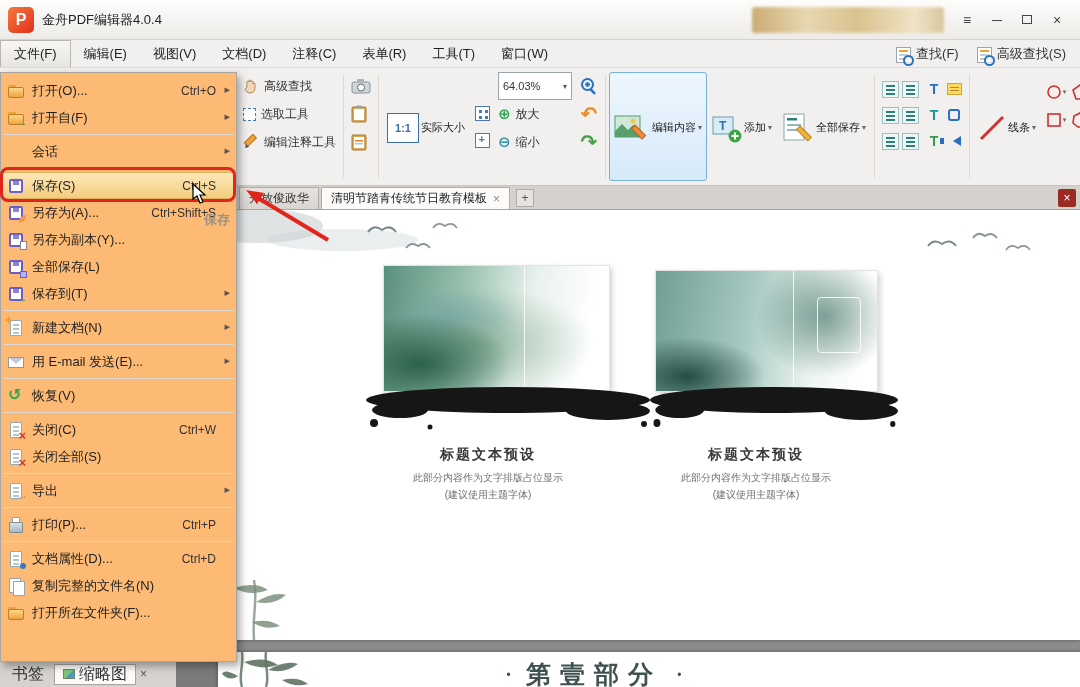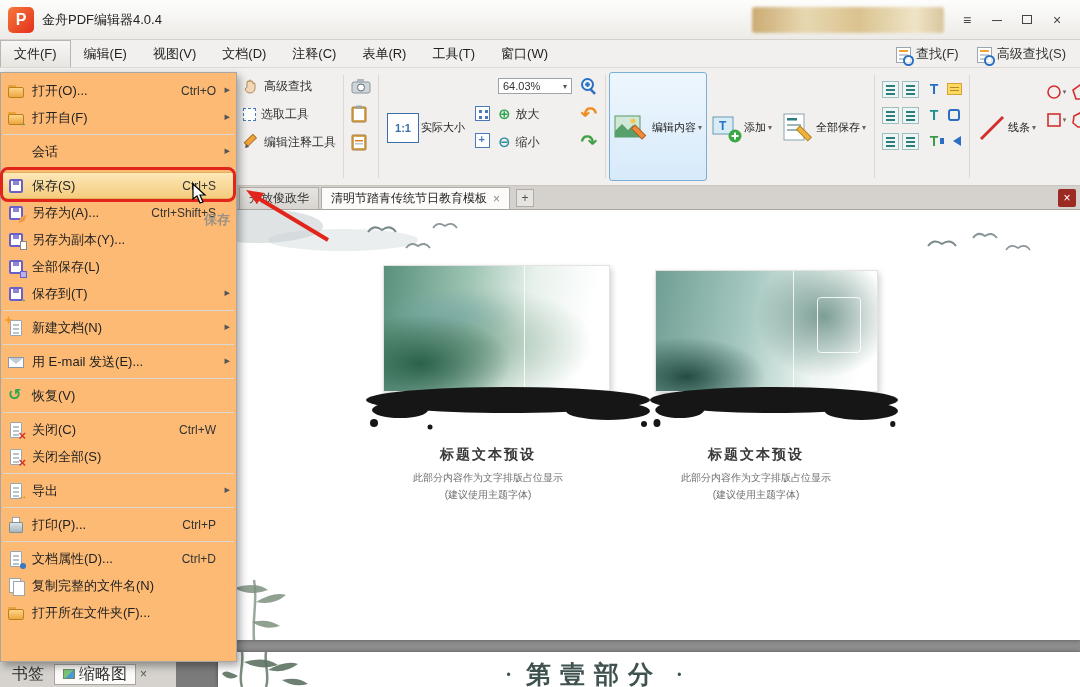--- a/index.html
+++ b/index.html
@@ -25,21 +25,21 @@
   .ic-find::before{content:"";position:absolute;left:2px;top:2px;right:2px;height:2px;background:#f0a330;box-shadow:0 4px 0 #c3ccd1,0 8px 0 #c3ccd1}
   .ic-find::after{content:"";position:absolute;right:-4px;bottom:-4px;width:7px;height:7px;border:2px solid #2b6fc2;border-radius:50%;background:rgba(255,255,255,.7)}
 
   
   .toolbar{position:absolute;left:0;top:68px;width:1080px;height:118px;background:#f1f0ee;border-bottom:1px solid #c9c6c0;display:flex;align-items:stretch;padding:4px 2px 4px 239px;overflow:hidden;z-index:4}
   .tsep{width:1px;background:#dcd9d4;margin:3px 3px;flex:none}
   .g-col{display:flex;flex-direction:column;flex:none}
   .trow{display:flex;align-items:center;gap:5px;height:28px;padding:0 4px;font-size:12px;white-space:nowrap}
   .sm-ic{flex:none;display:inline-flex;align-items:center;justify-content:center}
   .ic-select{width:13px;height:13px;border:1px dashed #4a7ab5;background:#fff}
-  .zoomcombo{width:74px;height:16px;border:1px solid #9aa5ad;background:#fff;display:flex;align-items:center;padding:0 4px;font-size:11px;gap:4px}
+  .zoomcombo{width:74px;height:28px;border:1px solid #9aa5ad;background:#fff;display:flex;align-items:center;padding:0 4px;font-size:11px;gap:4px}
   .zoomcombo .zarrow{margin-left:auto;font-size:8px;color:#555}
   .zi{font-size:15px;font-weight:bold}
   .zi.plus{color:#2fa352}
   .zi.minus{color:#2f8fa3}
   .boxic{width:15px;height:15px;border:1px solid #4a7ab5;background:#fff;position:relative}
   .boxic.pl::before{content:"+";position:absolute;left:3px;top:-1px;color:#4a7ab5;font-weight:bold;font-size:11px}
   .boxic.dots::before{content:"";position:absolute;left:3px;top:3px;width:3px;height:3px;background:#4a7ab5;box-shadow:6px 0 0 #4a7ab5,0 6px 0 #4a7ab5,6px 6px 0 #4a7ab5}
   .undoer{font-size:20px;font-weight:bold;line-height:1}
   .undoer.o{color:#f08a1d}
   .undoer.g{color:#43a047}

